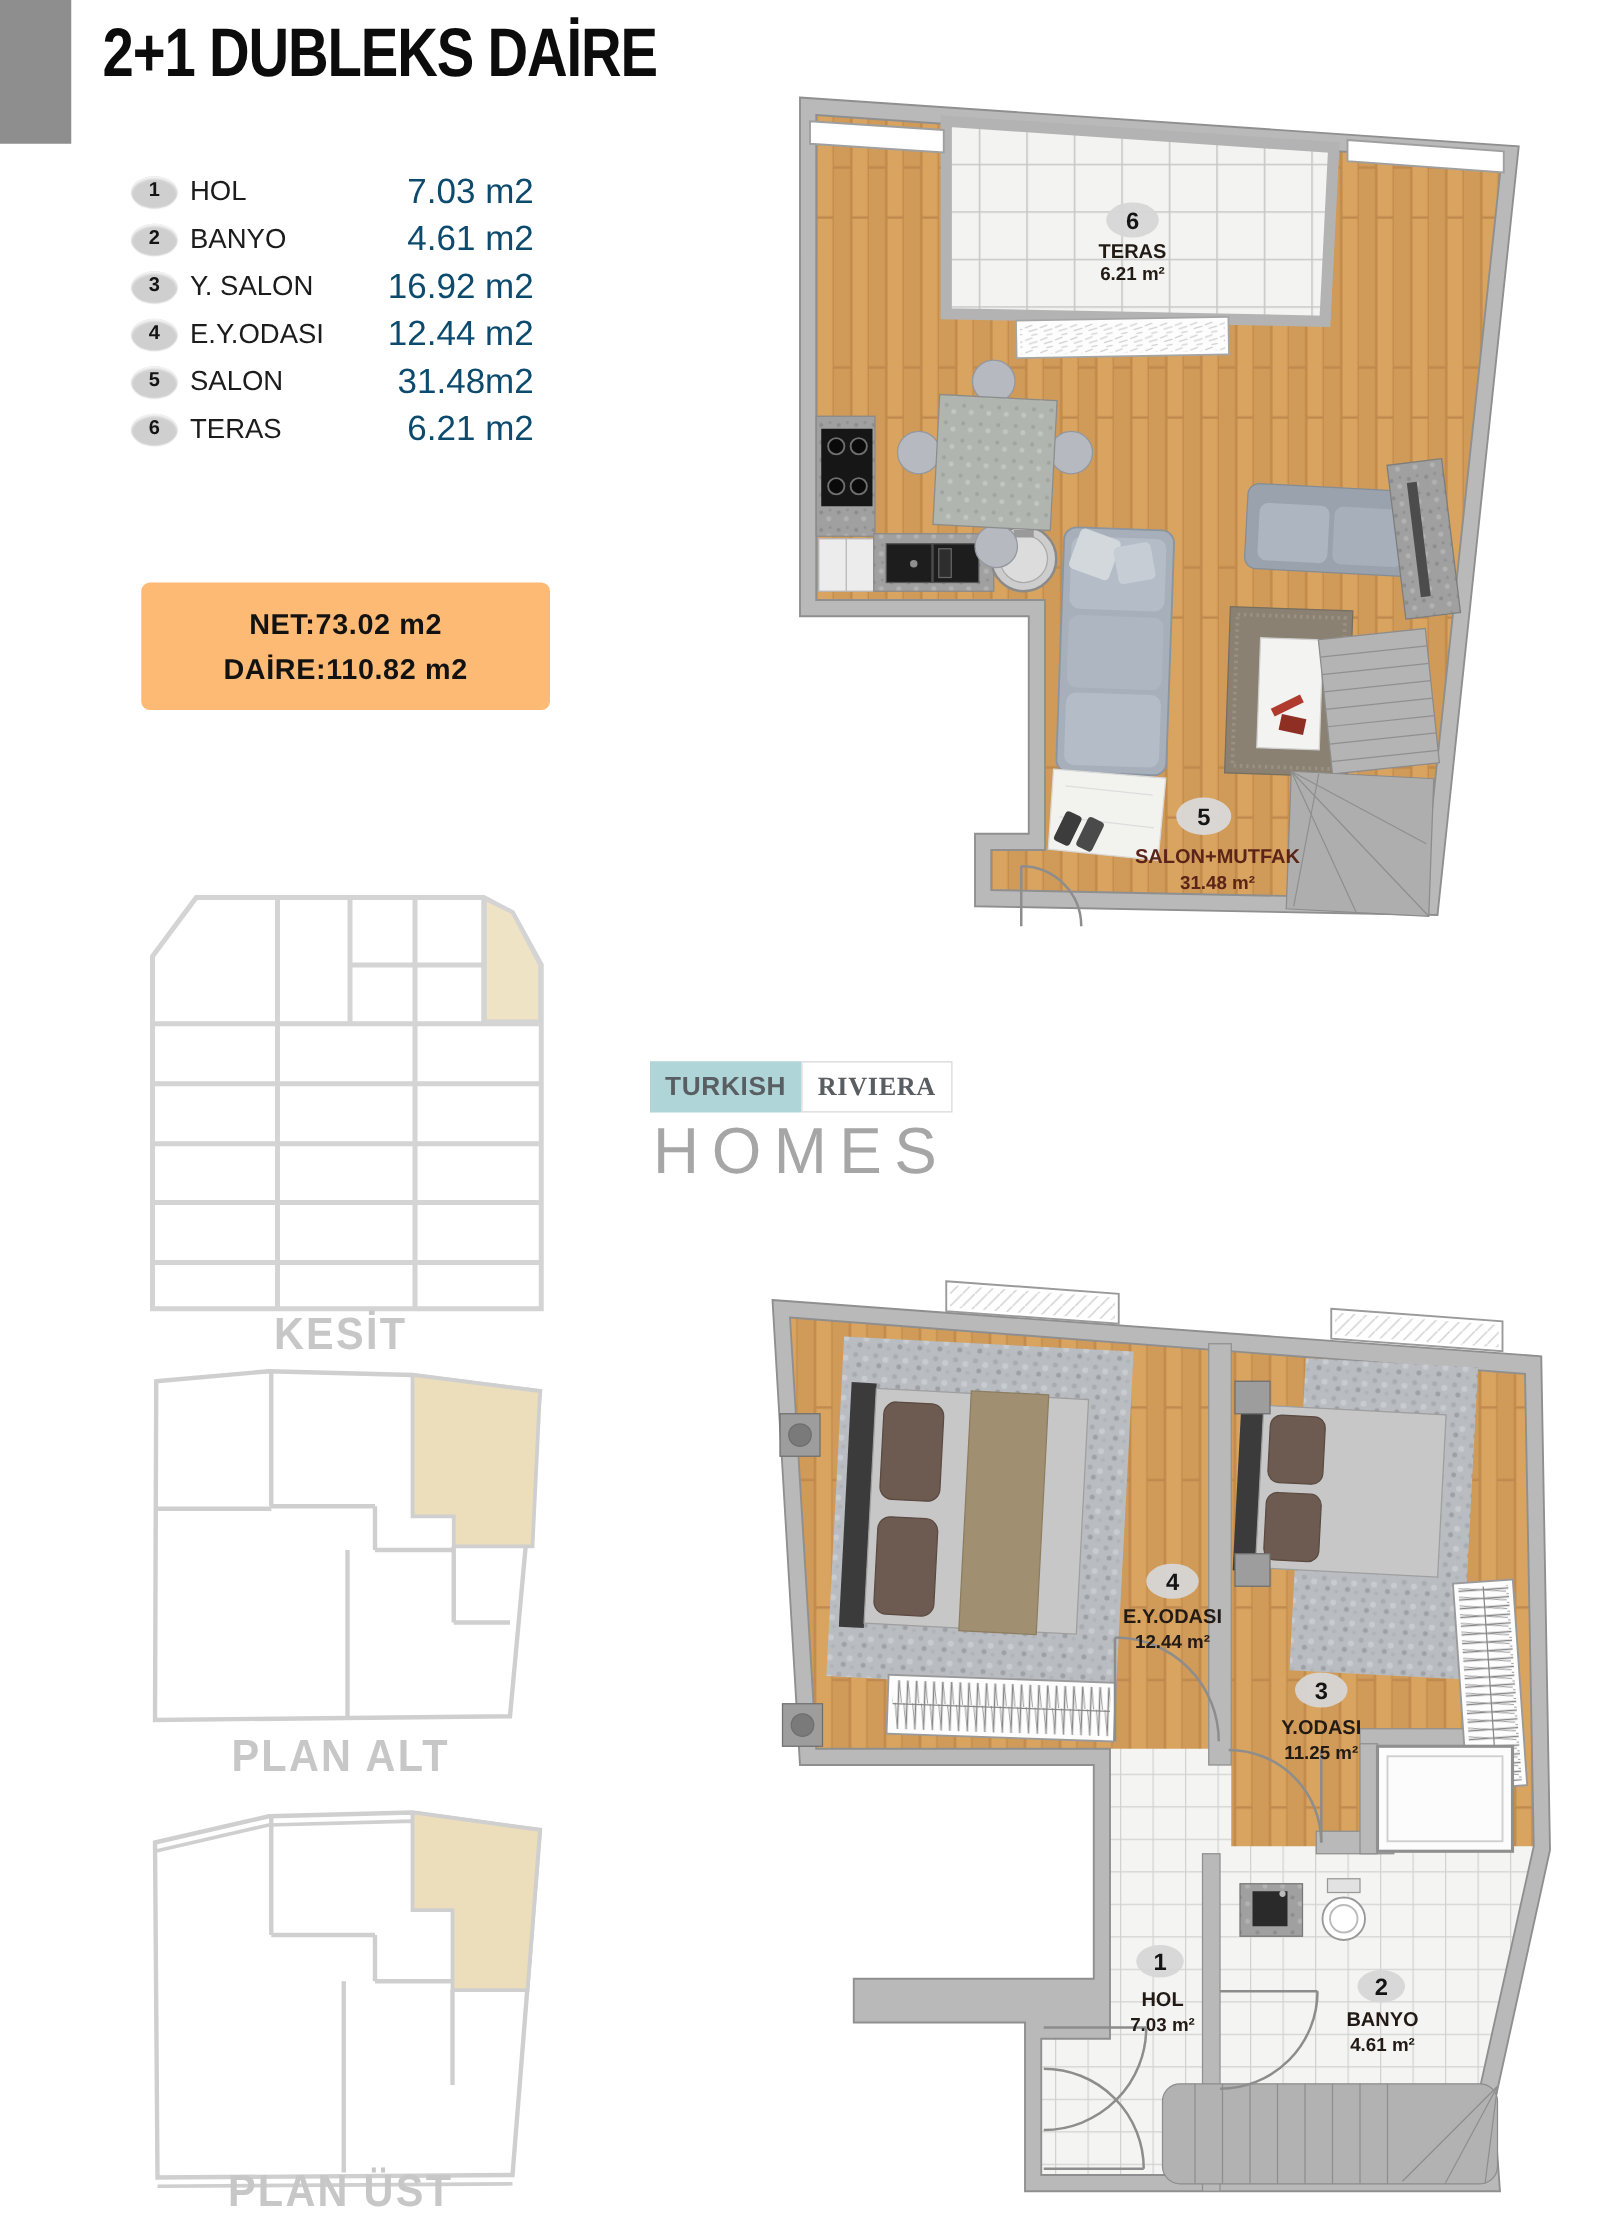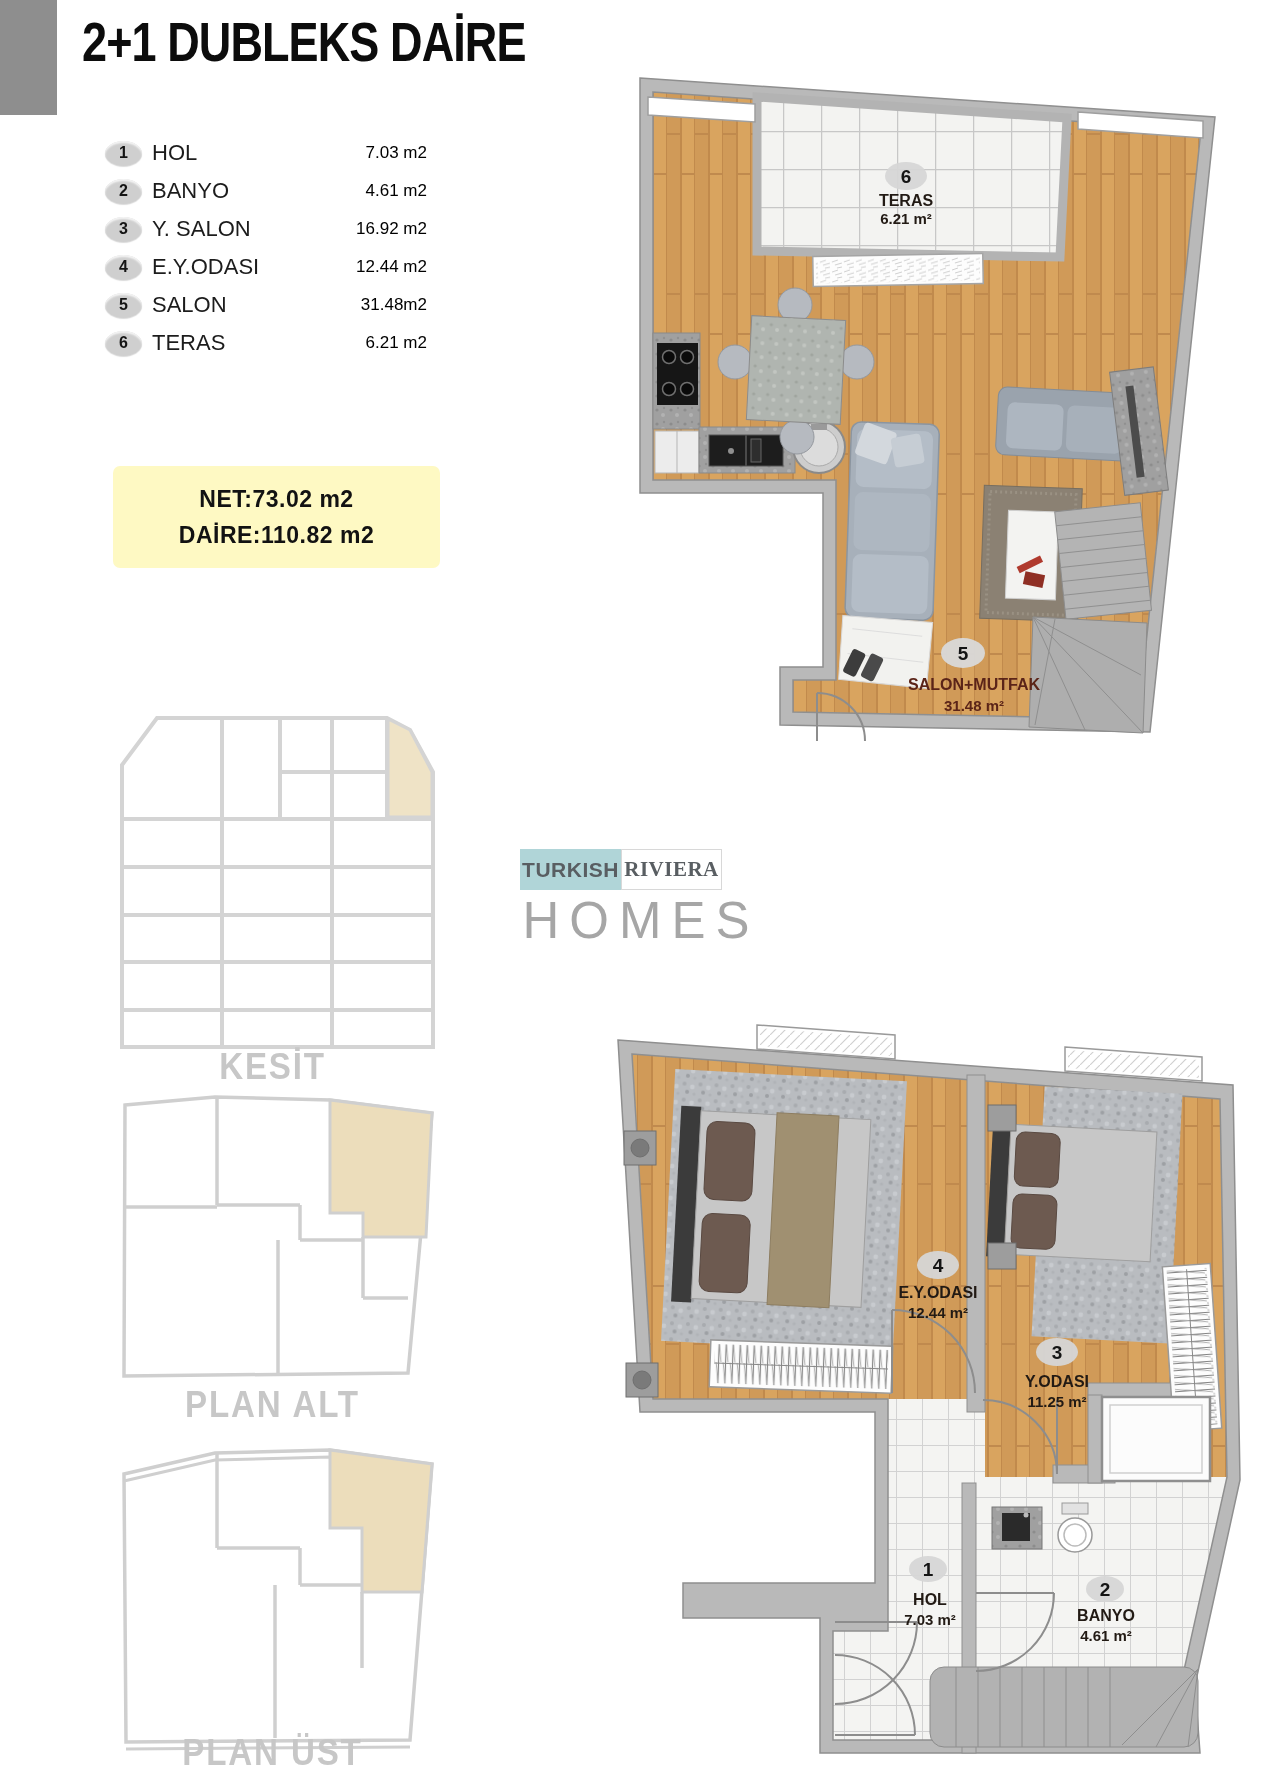--- a/index.html
+++ b/index.html
@@ -11,32 +11,32 @@
               letter-spacing:-1px;white-space:nowrap;transform:scaleX(.90) scaleY(1.1);
               transform-origin:left top;}
   
   .legend{left:105px;top:134px;width:322px;}
   .legend-row{display:flex;align-items:center;height:38px;}
   .badge{width:37px;height:25px;background:#cfcfcf;border-radius:50%;flex:0 0 37px;
          display:flex;align-items:center;justify-content:center;font-weight:bold;
          font-size:16px;color:#141414;margin-right:10px;
          box-shadow:inset 0 2px 2px rgba(255,255,255,.8), 0 1px 1px rgba(0,0,0,.15);}
   .legend-label{font-size:22px;color:#1c1c1c;}
-  .legend-area{margin-left:auto;font-size:17px;color:#000000;}
+  .legend-area{margin-left:auto;font-size:28px;color:#0c4a6e;}
   
-  .netbox{left:113px;top:466px;width:327px;height:102px;background:#fef9c3;border-radius:7px;
+  .netbox{left:113px;top:466px;width:327px;height:102px;background:#fdba74;border-radius:7px;
           display:flex;flex-direction:column;justify-content:center;align-items:center;gap:9px;}
   .netbox div{font-size:23px;font-weight:bold;color:#121212;letter-spacing:.5px;}
   
   .mini-label{font-size:36px;font-weight:bold;color:#c7c7c7;letter-spacing:2px;
               width:345px;text-align:center;transform:scaleX(.92);}
   
   .logo{left:520px;top:849px;width:242px;}
   .logo-row{display:flex;height:41px;}
-  .logo-box{width:101px;display:flex;align-items:center;justify-content:center;
+  .logo-box{width:121px;display:flex;align-items:center;justify-content:center;
             font-weight:bold;font-size:21px;color:#595e62;letter-spacing:.5px;}
   .logo-box.teal{background:#b0d5d8;}
   .logo-box.white{background:#ffffff;border:1px solid #d8d8d8;box-sizing:border-box;font-family:Liberation Serif, serif;}
   .logo-homes{margin-top:1px;font-size:51px;color:#a6a6a6;letter-spacing:10px;
               text-align:center;font-weight:normal;transform:scaleY(1.02);}
   svg text{font-family:"Liberation Sans",sans-serif;text-anchor:middle;}
   .rm-num{font-size:19px;font-weight:bold;fill:#141414;}
   .rm-name{font-size:16px;font-weight:bold;fill:#221a14;}
   .rm-area{font-size:15px;font-weight:bold;fill:#221a14;}
   .maroon{fill:#5b2418;}

